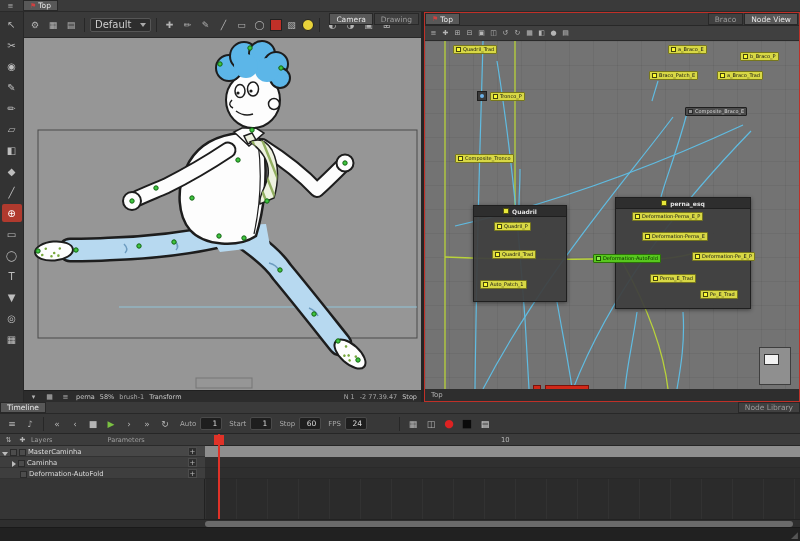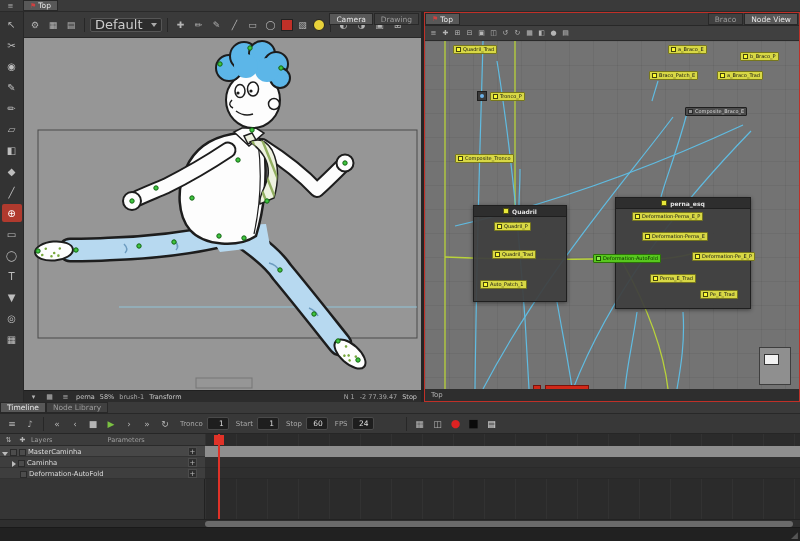--- a/index.html
+++ b/index.html
@@ -14,21 +14,21 @@
   .tab.active{background:#585858;color:#e6e6e6}
   .flag{color:#d04040;font-size:7px;margin-right:2px}
   
   #top-strip{left:0;top:0;width:800px;height:12px;background:#3a3a3a;border-bottom:1px solid #2a2a2a;display:flex;align-items:center}
   
   #left-toolbar{left:0;top:12px;width:24px;height:390px;background:#333;border-right:1px solid #272727;display:flex;flex-direction:column;align-items:center;padding-top:3px}
   .ltool{width:20px;height:18px;margin-bottom:3px;display:flex;align-items:center;justify-content:center;font-size:10px;color:#bdbdbd;border-radius:2px}
   .ltool.active{background:#b03a2e;color:#fff}
   
   #camera-toolbar{left:24px;top:12px;width:397px;height:26px;background:#3a3a3a;border-bottom:1px solid #282828;display:flex;align-items:center;padding:0 3px;gap:2px}
-  #preset-select{height:14px;background:#2d2d2d;border:1px solid #565656;border-radius:2px;color:#ccc;font-size:13px;display:flex;align-items:center;gap:8px;padding:0 4px;white-space:nowrap}
+  #preset-select{height:14px;background:#2d2d2d;border:1px solid #565656;border-radius:2px;color:#ccc;font-size:10px;display:flex;align-items:center;gap:8px;padding:0 4px;white-space:nowrap}
   .caret{width:0;height:0;border-left:3px solid transparent;border-right:3px solid transparent;border-top:4px solid #aaa}
   .swatch{width:12px;height:12px;border:1px solid #222;flex:0 0 auto}
   #camera-tabs{position:absolute;right:2px;top:1px;display:flex;align-items:flex-end;gap:1px}
   #camera-canvas{left:24px;top:38px;width:397px;height:352px;background:#969696;overflow:hidden}
   #camera-status{left:24px;top:390px;width:397px;height:12px;background:#2c2c2c;border-top:1px solid #202020;display:flex;align-items:center;gap:5px;padding:0 4px;font-size:6.5px;color:#a8a8a8;white-space:nowrap}
   #camera-status .val{color:#c8c8c8}
   
   #splitter-v{left:421px;top:12px;width:3px;height:390px;background:#242424}
   
   #node-panel{left:424px;top:12px;width:376px;height:390px;background:#747474;border:1px solid #c03028}
@@ -46,21 +46,21 @@
   .node.green{background:#57c81e;border-color:#2c7208;color:#0c2a00}
   .node.green::before{background:#8af04a;border-color:#1d5202}
   .ngroup{position:absolute;background:rgba(62,62,62,.93);border:1px solid #1f1f1f;box-shadow:0 1px 4px rgba(0,0,0,.45);z-index:2}
   .ghead{height:11px;background:#2e2e2e;color:#e2e2e2;font-size:6px;display:flex;align-items:center;justify-content:center;gap:3px;border-bottom:1px solid #1f1f1f;font-weight:bold}
   .ghead::before{content:"";width:4px;height:4px;background:#e8e83a;border:1px solid #55550f}
   #nav-box{position:absolute;left:334px;top:306px;width:32px;height:38px;background:#8f8f8f;border:1px solid #3e3e3e;z-index:4}
   #nav-box .inner{position:absolute;left:4px;top:6px;width:15px;height:11px;background:#f2f2f2;border:1px solid #333}
   .rednode{position:absolute;background:#d02818;border:1px solid #7a120a;z-index:3}
   
   #timeline{left:0;top:402px;width:800px;height:117px;background:#333}
-  #tl-tabs{position:absolute;left:0;top:0;width:800px;height:12px;background:#3a3a3a;border-bottom:1px solid #282828;display:flex;justify-content:flex-start;align-items:center}
+  #tl-tabs{position:absolute;left:0;top:0;width:800px;height:12px;background:#3a3a3a;border-bottom:1px solid #282828;display:flex;justify-content:space-between;align-items:center}
   #tl-toolbar{position:absolute;left:0;top:12px;width:800px;height:20px;background:#383838;border-bottom:1px solid #262626;display:flex;align-items:center;gap:2px;padding:0 4px}
   .spin{height:13px;background:#1e1e1e;border:1px solid #4a4a4a;border-radius:2px;color:#ddd;font-size:7.5px;display:flex;align-items:center;padding:0 4px;min-width:22px;justify-content:flex-end}
   .flabel{font-size:7px;color:#a8a8a8;margin:0 2px 0 5px;white-space:nowrap}
   #tl-content{position:absolute;left:0;top:32px;width:800px;height:87px;background:#2b2b2b}
   #tl-left{position:absolute;left:0;top:0;width:205px;height:87px;background:#353535;border-right:1px solid #222}
   #tl-left-header{position:absolute;left:0;top:0;width:205px;height:12px;background:#3c3c3c;border-bottom:1px solid #2a2a2a;display:flex;align-items:center;gap:3px;padding:0 3px;font-size:6.5px;color:#9f9f9f}
   .trow{position:absolute;left:0;width:205px;height:11px;display:flex;align-items:flex-end;gap:2px;padding:0 2px;font-size:6.8px;color:#dcdcdc;background:#3e3e3e;border-bottom:1px solid #323232}
   .trow .chip{width:7px;height:7px;background:#4c4c4c;border:1px solid #2a2a2a;flex:0 0 auto}
   .exp{width:0;height:0;flex:0 0 auto}
   .exp.open{border-left:3px solid transparent;border-right:3px solid transparent;border-top:4px solid #bbb}
@@ -432,21 +432,21 @@
       <span class="ic">≡</span>
       <span class="ic">♪</span>
       <div class="sep"></div>
       <span class="ic">«</span>
       <span class="ic">‹</span>
       <span class="ic">■</span>
       <span class="ic" style="color:#7ac142">▶</span>
       <span class="ic">›</span>
       <span class="ic">»</span>
       <span class="ic">↻</span>
-      <span class="flabel">Tronco</span>
+      <span class="flabel">Auto</span>
       <div class="spin">
           <span>1</span>
         </div>
       <span class="flabel">Start</span>
       <div class="spin">
           <span>1</span>
         </div>
       <span class="flabel">Stop</span>
       <div class="spin">
           <span>60</span>
@@ -485,20 +485,23 @@
           <span class="addp">+</span>
         </div>
         <div class="trow" style="top:34px">
           <span style="width:16px"></span>
           <span class="chip"></span>
           <span>Deformation-AutoFold</span>
           <span class="addp">+</span>
         </div>
       </div>
       <div id="tl-frames">
+        <div id="tl-ruler">
+          <span id="ruler-mark">10</span>
+        </div>
         <div id="band1"></div>
         <div id="band2"></div>
         <div id="band3"></div>
         <div id="playhead-line"></div>
         <div id="playhead-head"></div>
       </div>
     </div>
   </div>
 
   <div id="hscroll" class="abs">

